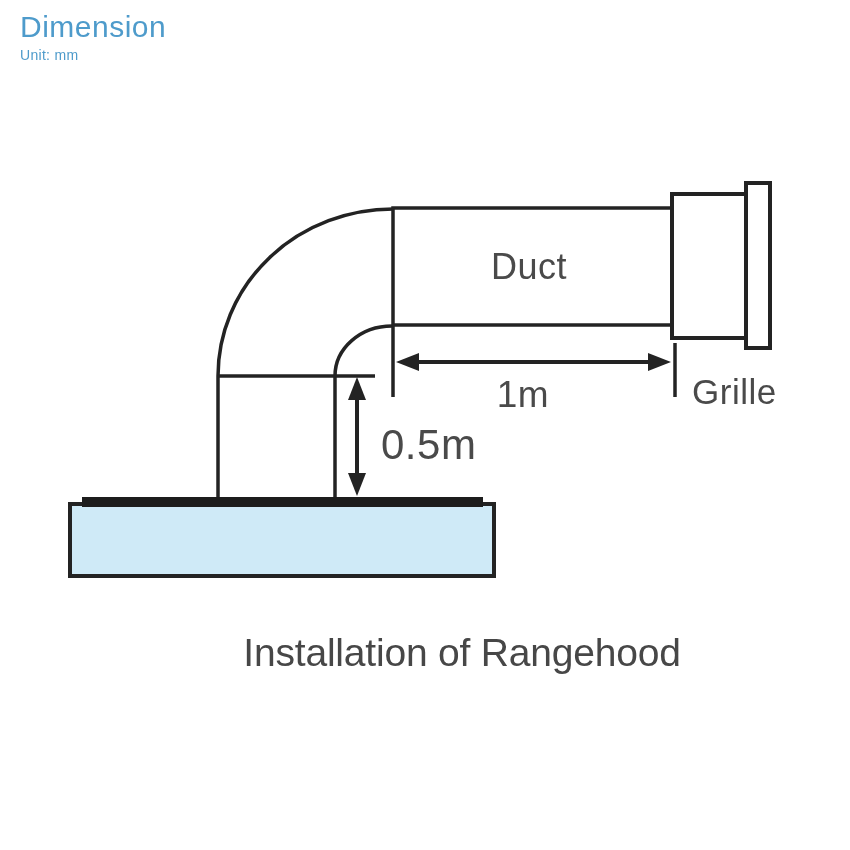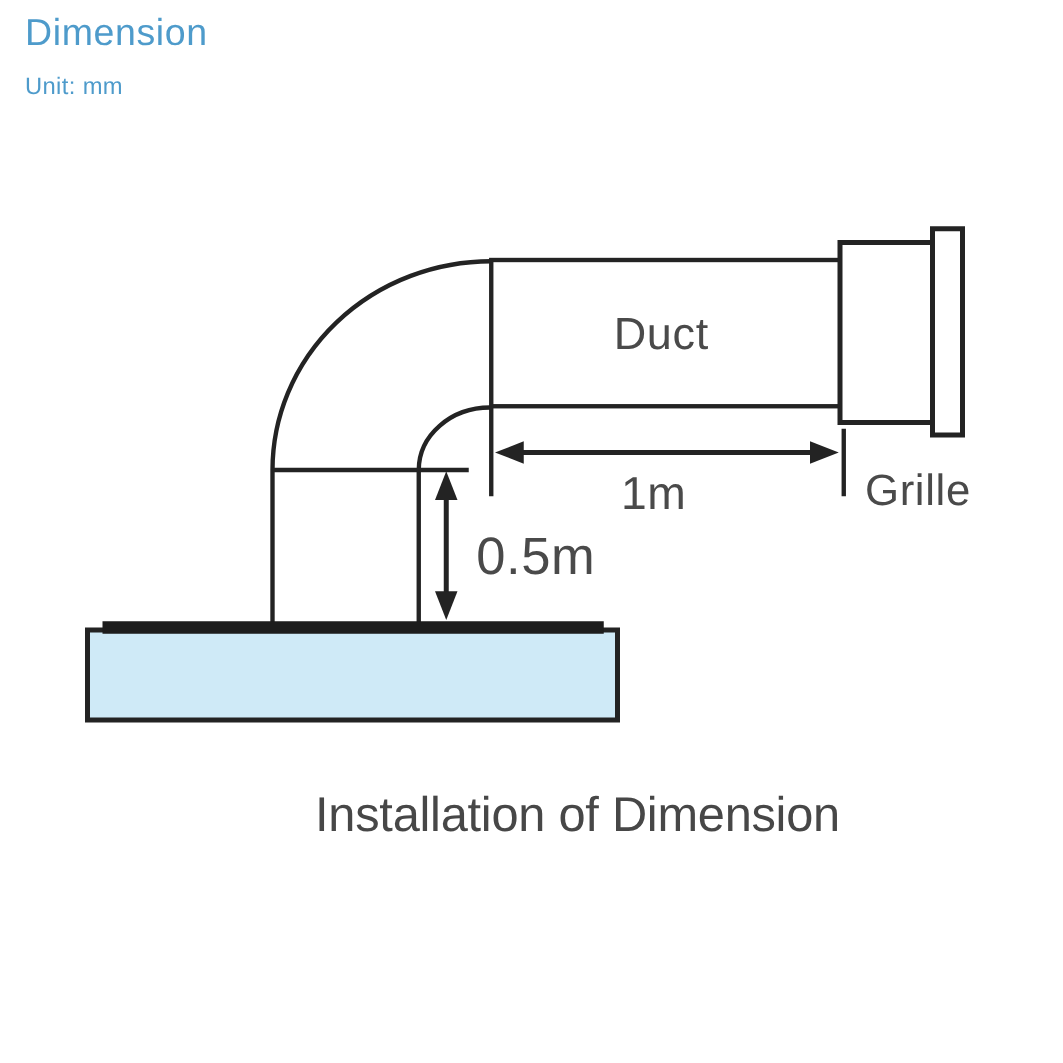--- a/index.html
+++ b/index.html
@@ -11,23 +11,23 @@
     overflow: hidden;
     font-family: "Liberation Sans", sans-serif;
   }
   .header { position: absolute; left: 20px; top: 11px; }
   .header-title {
     font-size: 30px;
     line-height: 32px;
     letter-spacing: 0.5px;
   }
   .header-unit {
-    font-size: 19px;
+    font-size: 14px;
     line-height: 24px;
-    margin-top: 15px;
+    margin-top: 0;
     letter-spacing: 0.3px;
   }
   #diagram-svg { position: absolute; left: 0; top: 0; }
   .ln   { stroke: #232323; stroke-width: 3.5; fill: none; }
   .ln4  { stroke: #232323; stroke-width: 4;   fill: none; }
   .white-shape  { fill: #ffffff; stroke: #232323; stroke-width: 3.5; }
   .white-shape4 { fill: #ffffff; stroke: #232323; stroke-width: 4; }
   .arrowhead { fill: #232323; stroke: none; }
   .hood-body { stroke: #232323; stroke-width: 4; }
   .hood-bar  { stroke: none; }
@@ -85,16 +85,16 @@
     <rect class="hood-body" x="70" y="504" width="424" height="72" fill="#cfeaf7"></rect>
     <rect class="hood-bar" x="82" y="497" width="401" height="10" fill="#1d1d1d"></rect>
 
     <text class="dlabel" x="529" y="279" font-size="36" text-anchor="middle">Duct</text>
     <text class="dlabel" x="523" y="407" font-size="37" text-anchor="middle">1m</text>
     <text class="dlabel" x="692" y="404" font-size="35" text-anchor="start">Grille</text>
     <text class="dlabel" x="381" y="459" font-size="42" text-anchor="start">0.5m</text>
   </svg>
 
   <div class="caption" style="color: rgb(71, 71, 71);">
-    <div>Installation of Dimension</div>
+    <div>Installation of Rangehood</div>
   </div>
 
 </div>
 
 </body></html>

